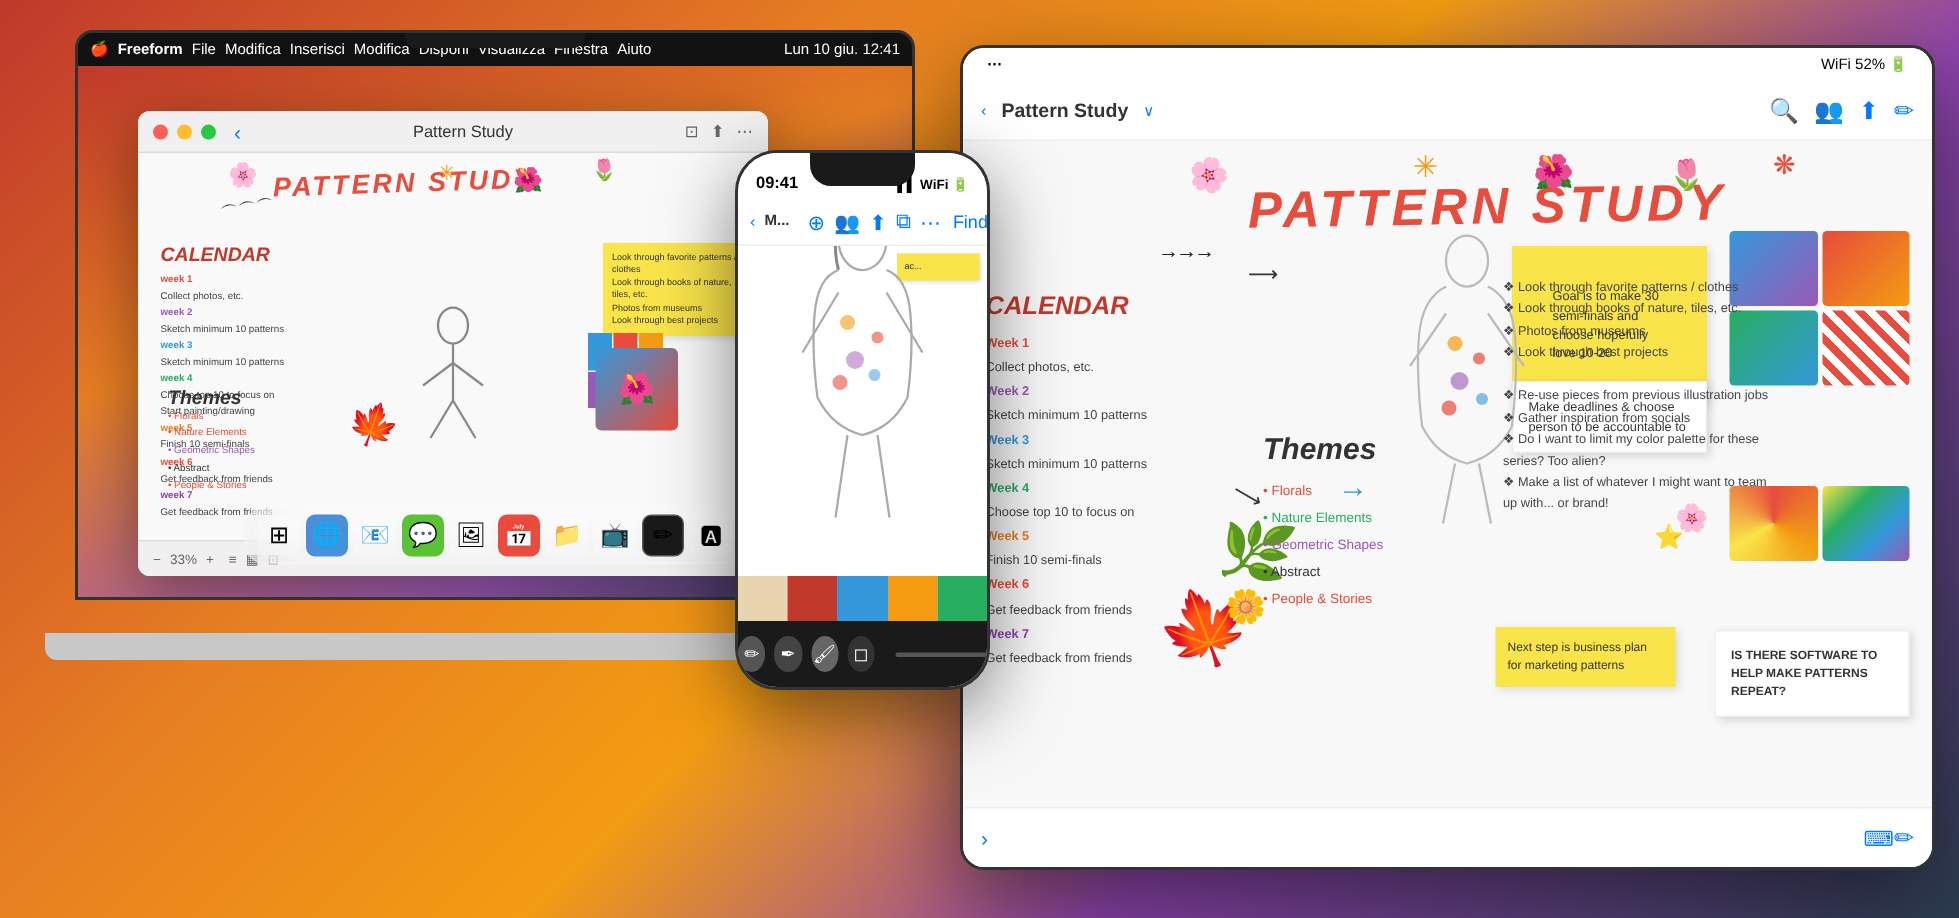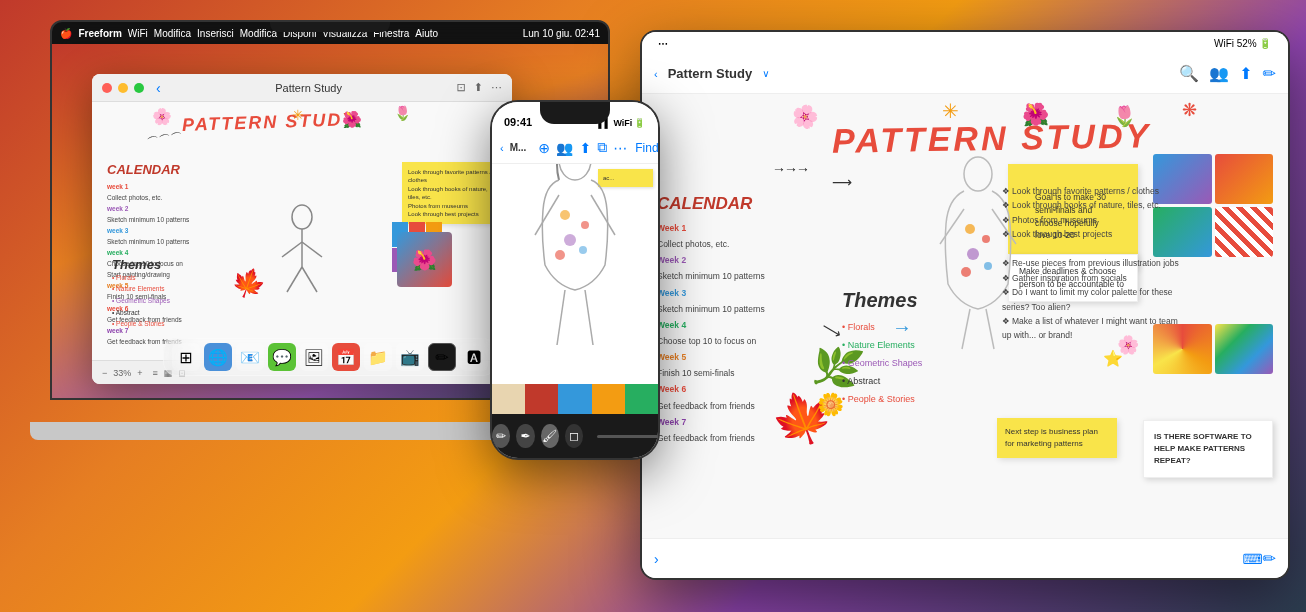--- a/index.html
+++ b/index.html
@@ -353,30 +353,30 @@
 <body>
 
 <div class="macbook">
   <div class="macbook-body">
 
     <div class="macbook-notch"></div>
 
     <div class="mac-menubar">
       <span>🍎</span>
       <span style="font-weight:600;">Freeform</span>
-      <span>WiFi</span>
+      <span>File</span>
       <span>Modifica</span>
       <span>Inserisci</span>
       <span>Modifica</span>
       <span>Disponi</span>
       <span>Visualizza</span>
       <span>Finestra</span>
       <span>Aiuto</span>
       <span style="flex:1"></span>
-      <span>Lun 10 giu. 02:41</span>
+      <span>Lun 10 giu. 12:41</span>
     </div>
 
     <div class="macbook-screen">
 
       <div class="freeform-window">
         <div class="window-titlebar">
           <div class="traffic-light tl-red"></div>
           <div class="traffic-light tl-yellow"></div>
           <div class="traffic-light tl-green"></div>
           <span style="color:#007aff;font-size:14px;margin-left:6px;">‹</span>

